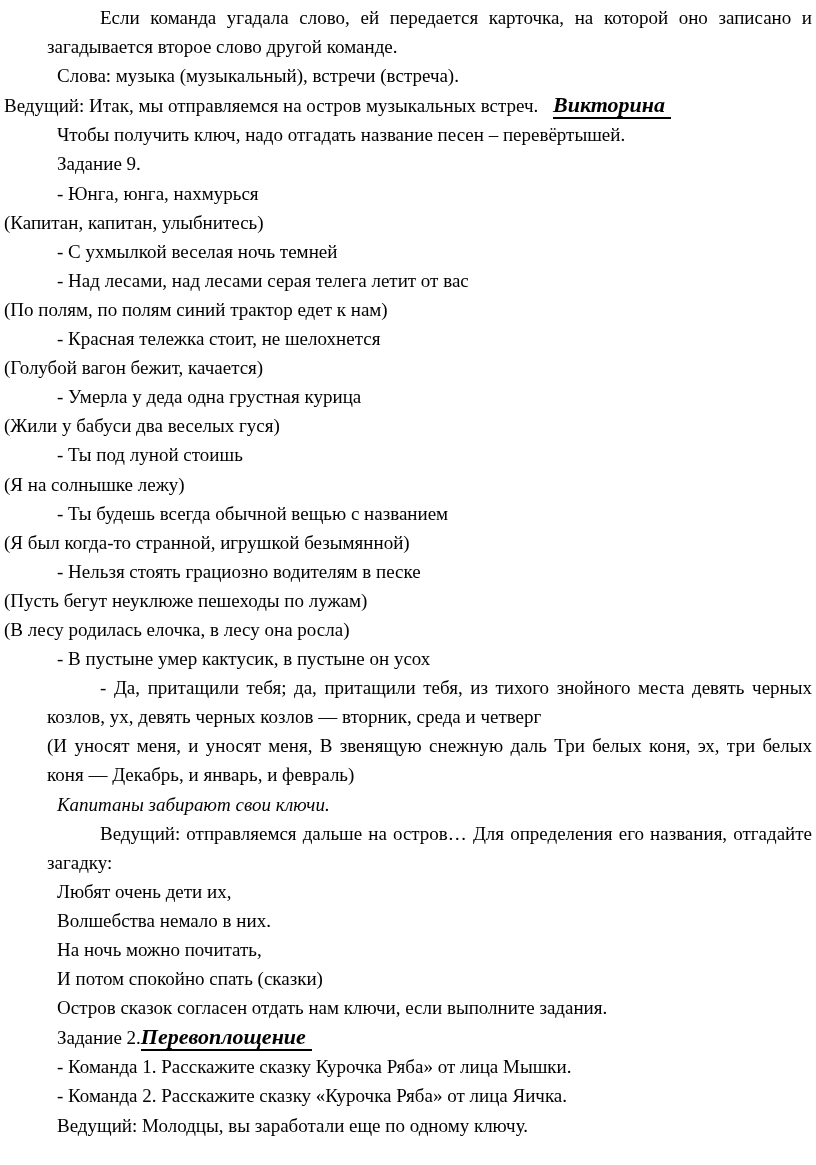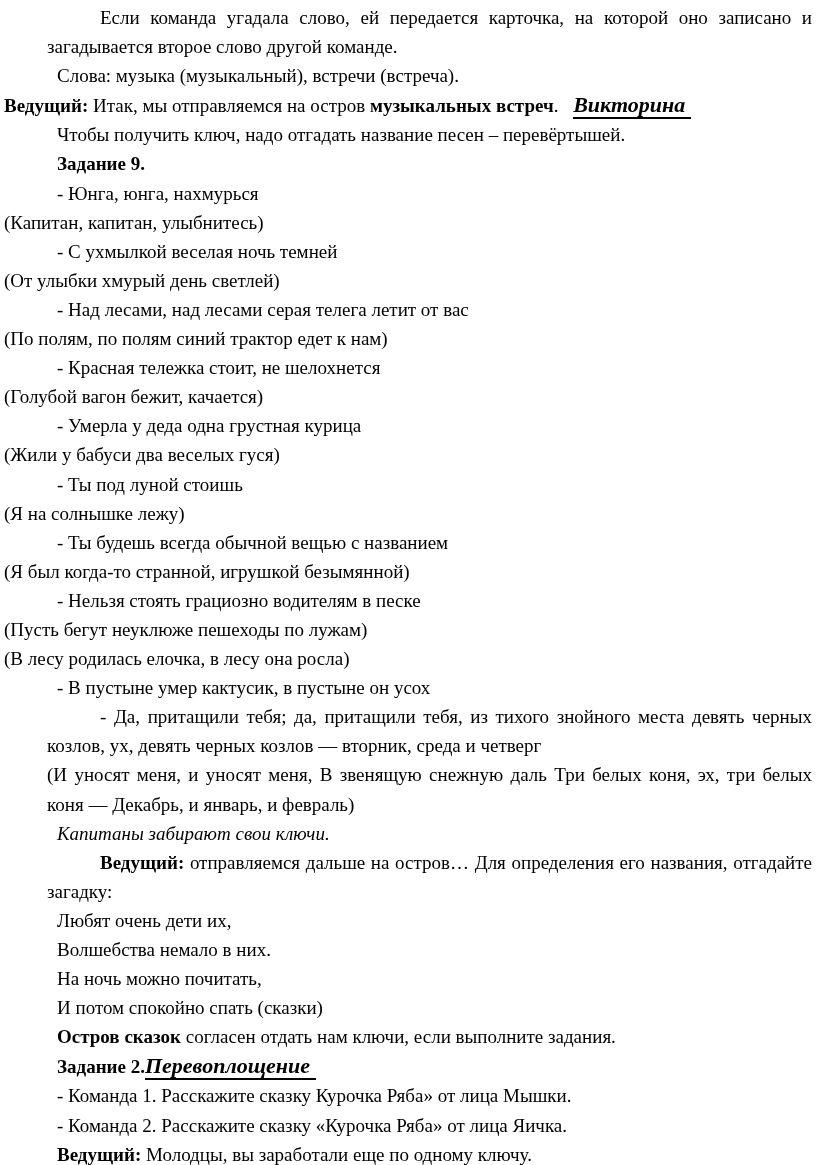--- a/index.html
+++ b/index.html
@@ -17,21 +17,21 @@
     min-height: 1165px;
     padding: 3px 4px 0 4px;
     font-family: "Liberation Serif", "DejaVu Serif", serif;
     font-size: 19px;
     line-height: 29.1px;
     color: #000000;
   }
   .para { margin: 0; }
   .ind  { text-indent: 53px; }
   .j    { text-align: justify; margin-left: 43px; }
-  .b    { font-weight: bold; }
+  .b    { font-weight: normal; }
   .i    { font-style: italic; }
   .title {
     font-weight: bold;
     font-style: italic;
     font-size: 22px;
     line-height: 29.1px;
     border-bottom: 2px solid #000000;
     padding-right: 6px;
     text-align: center;
   }
@@ -43,21 +43,20 @@
 
 <div class="doc">
   <p class="para ind j"><span>Если команда угадала слово, ей передается карточка, на которой оно записано и загадывается второе слово другой команде.</span></p>
   <p class="para ind"><span>Слова: музыка (музыкальный), встречи (встреча).</span></p>
   <p class="para"><span class="b">Ведущий: </span><span>Итак, мы отправляемся на остров </span><span class="b">музыкальных встреч</span><span>. </span><span class="title gap-sm">Викторина</span></p>
   <p class="para ind"><span>Чтобы получить ключ, надо отгадать название песен – перевёртышей.</span></p>
   <p class="para ind"><span class="b">Задание 9.</span></p>
   <p class="para ind"><span>- Юнга, юнга, нахмурься</span></p>
   <p class="para"><span>(Капитан, капитан, улыбнитесь)</span></p>
   <p class="para ind"><span>- С ухмылкой веселая ночь темней</span></p>
-  <p class="para"><span>(От улыбки хмурый день светлей)</span></p>
   <p class="para ind"><span>- Над лесами, над лесами серая телега летит от вас</span></p>
   <p class="para"><span>(По полям, по полям синий трактор едет к нам)</span></p>
   <p class="para ind"><span>- Красная тележка стоит, не шелохнется</span></p>
   <p class="para"><span>(Голубой вагон бежит, качается)</span></p>
   <p class="para ind"><span>- Умерла у деда одна грустная курица</span></p>
   <p class="para"><span>(Жили у бабуси два веселых гуся)</span></p>
   <p class="para ind"><span>- Ты под луной стоишь</span></p>
   <p class="para"><span>(Я на солнышке лежу)</span></p>
   <p class="para ind"><span>- Ты будешь всегда обычной вещью с названием</span></p>
   <p class="para"><span>(Я был когда-то странной, игрушкой безымянной)</span></p>

